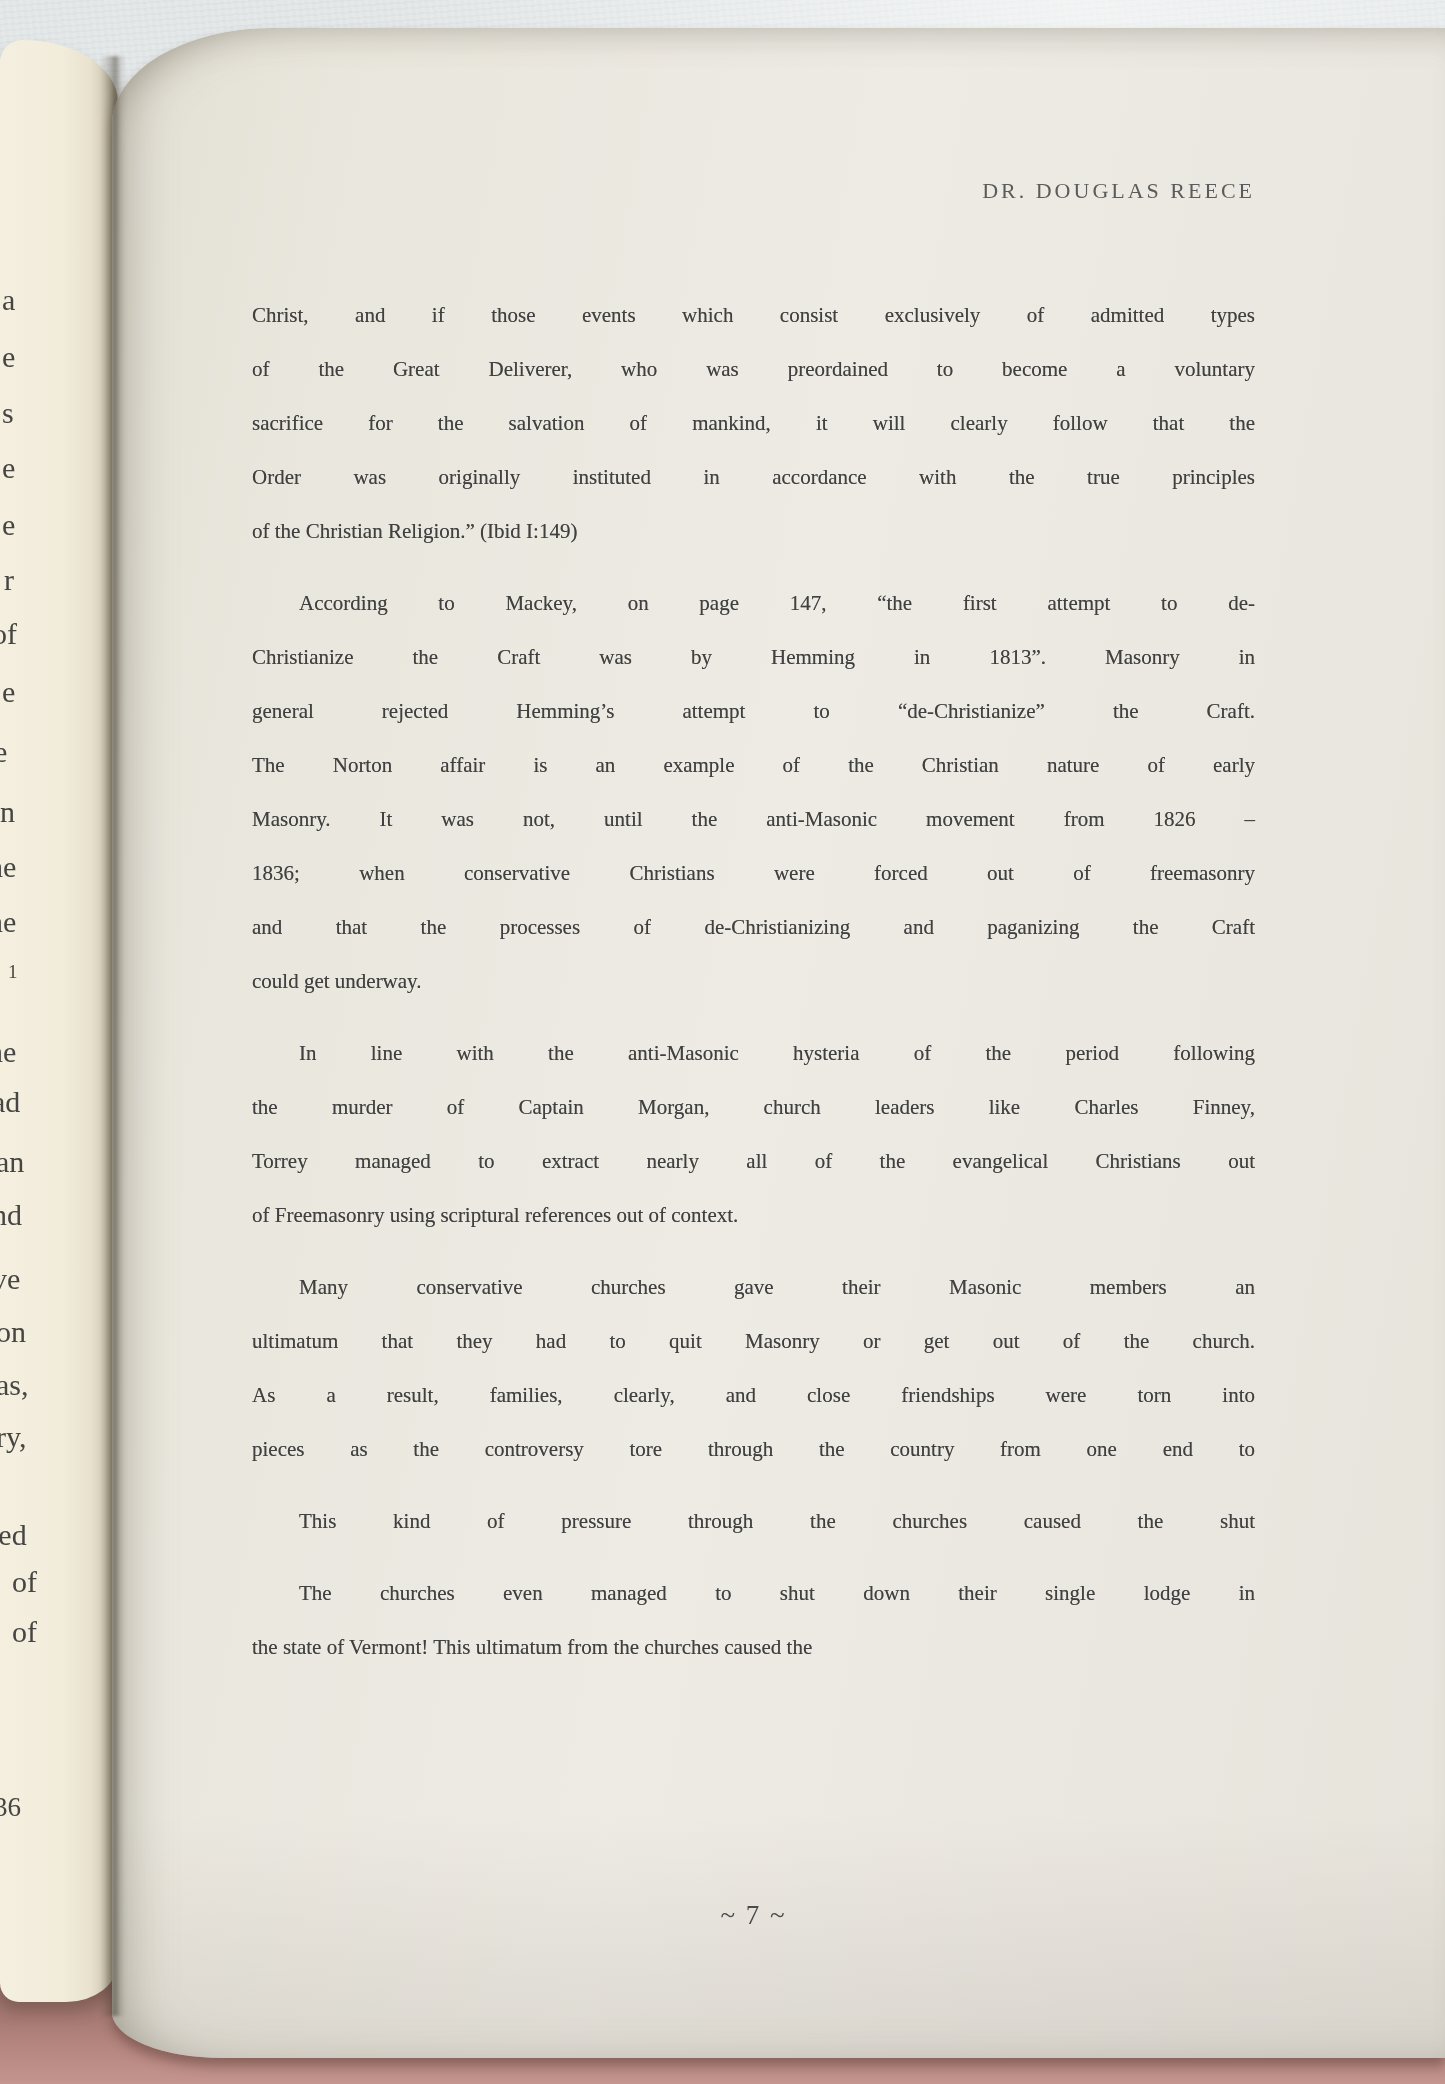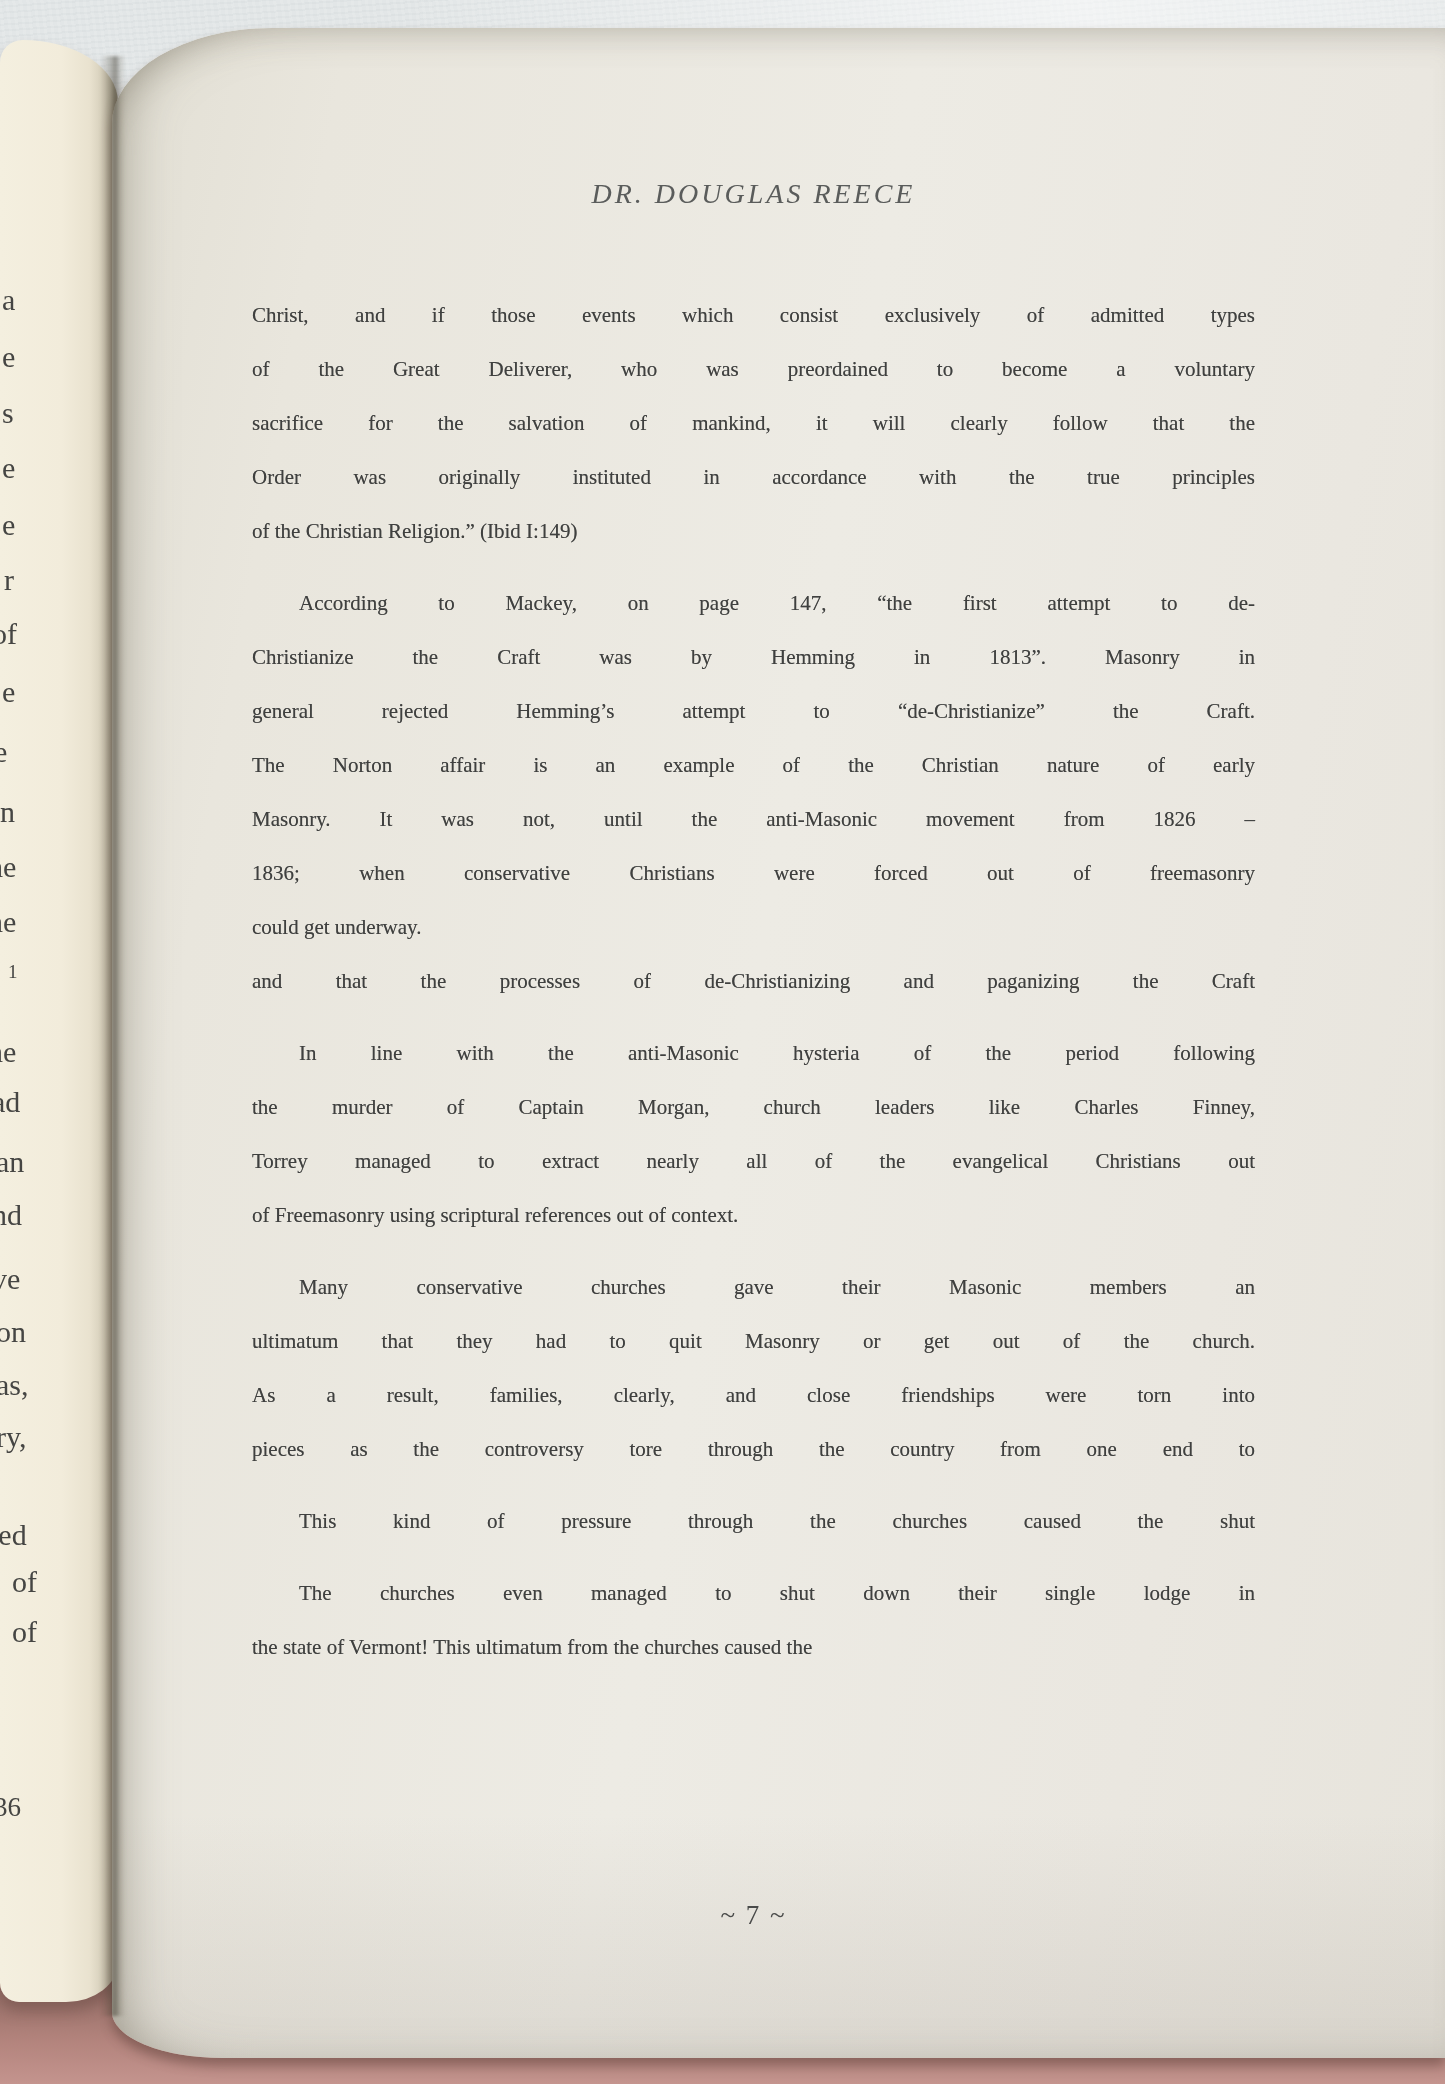--- a/index.html
+++ b/index.html
@@ -45,25 +45,24 @@
       linear-gradient(180deg,rgba(0,0,0,0) 88%,rgba(120,108,96,.14) 100%),
       linear-gradient(100deg,#e2dfd4 0%,#e9e6dd 14%,#edebe4 48%,#eae7e0 78%,#e7e4dc 100%);
     border-radius:160px 0 0 110px / 96px 0 0 46px;
     box-shadow:
       inset 30px 0 52px -22px rgba(108,102,85,.55),
       inset 0 26px 34px -26px rgba(130,124,108,.35),
       0 8px 12px rgba(80,50,45,.45);
   }
   .running-header{
     position:absolute;top:150px;left:140px;width:1003px;
-    text-align:center;
-    font-size:28px;letter-spacing:3px;
+    text-align:right;
+    font-size:22px;letter-spacing:3px;
     color:#5a5c5b;
     white-space:nowrap;
-    font-style:italic;
   }
   .body-text{
     position:absolute;top:260px;left:140px;width:1003px;
     font-size:21px;line-height:54px;
     color:#3f403f;
     text-shadow:0 0 .5px rgba(63,64,63,.55);
   }
   .para{margin:0 0 18px 0;}
   .line{width:100%;box-sizing:border-box;}
   .line.just{text-align:justify;text-align-last:justify;}
@@ -124,22 +123,22 @@
           <div class="line just">Order was originally instituted in accordance with the true principles</div>
           <div class="line">of the Christian Religion.” (Ibid I:149)</div>
         </div>
         <div class="para">
           <div class="line just indent">According to Mackey, on page 147, “the first attempt to de-</div>
           <div class="line just">Christianize the Craft was by Hemming in 1813”. Masonry in</div>
           <div class="line just">general rejected Hemming’s attempt to “de-Christianize” the Craft.</div>
           <div class="line just">The Norton affair is an example of the Christian nature of early</div>
           <div class="line just">Masonry. It was not, until the anti-Masonic movement from 1826 –</div>
           <div class="line just">1836; when conservative Christians were forced out of freemasonry</div>
+          <div class="line just">and that the processes of de-Christianizing and paganizing the Craft</div>
           <div class="line">could get underway.</div>
-          <div class="line just">and that the processes of de-Christianizing and paganizing the Craft</div>
         </div>
         <div class="para">
           <div class="line just indent">In line with the anti-Masonic hysteria of the period following</div>
           <div class="line just">the murder of Captain Morgan, church leaders like Charles Finney,</div>
           <div class="line just">Torrey managed to extract nearly all of the evangelical Christians out</div>
           <div class="line">of Freemasonry using scriptural references out of context.</div>
         </div>
         <div class="para">
           <div class="line just indent">Many conservative churches gave their Masonic members an</div>
           <div class="line just">ultimatum that they had to quit Masonry or get out of the church.</div>

